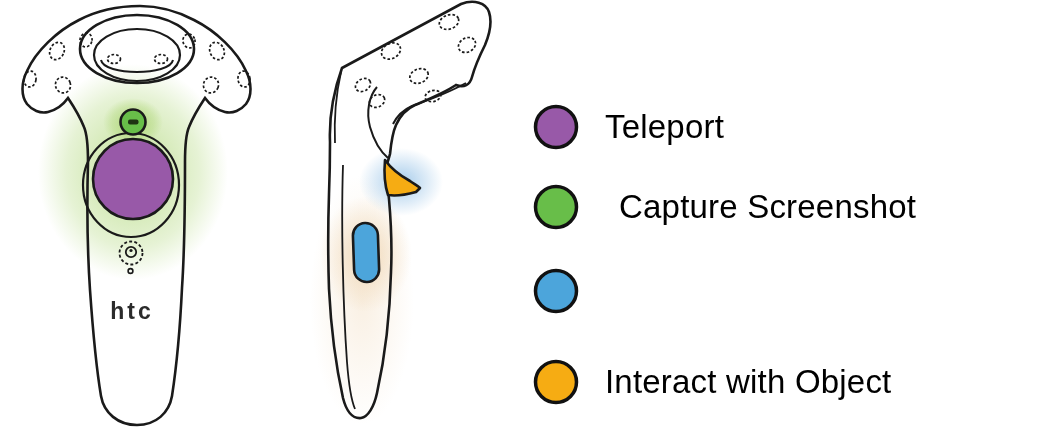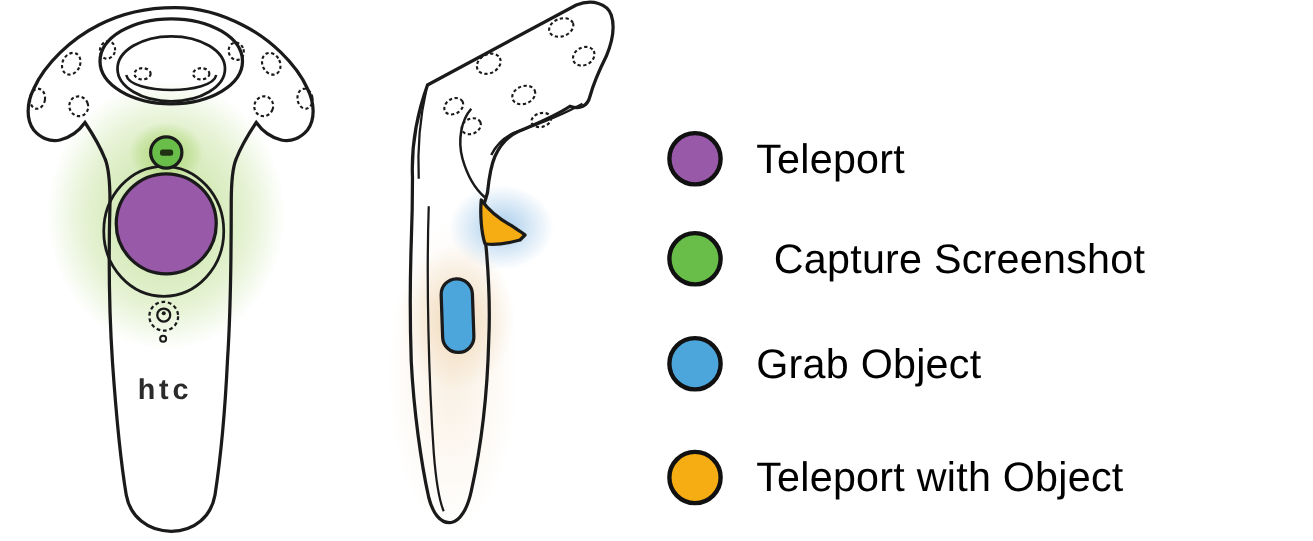--- a/index.html
+++ b/index.html
@@ -133,24 +133,23 @@
       <svg class="swatch" viewBox="0 0 46 46">
         <circle cx="23" cy="23" r="20.5" stroke="#111" stroke-width="3.5" fill="#68be49"></circle>
       </svg>
       <span class="legend-label">Capture Screenshot</span>
     </div>
 
     <div class="legend-row" style="left:533px; top:268px;">
       <svg class="swatch" viewBox="0 0 46 46">
         <circle cx="23" cy="23" r="20.5" stroke="#111" stroke-width="3.5" fill="#4ca5db"></circle>
       </svg>
-      <span class="legend-label">Grab Object</span>
     </div>
 
     <div class="legend-row" style="left:533px; top:359px;">
       <svg class="swatch" viewBox="0 0 46 46">
         <circle cx="23" cy="23" r="20.5" stroke="#111" stroke-width="3.5" fill="#f6ac13"></circle>
       </svg>
-      <span class="legend-label">Teleport with Object</span>
+      <span class="legend-label">Interact with Object</span>
     </div>
 
   </div>
 </div>
 
 </body></html>

